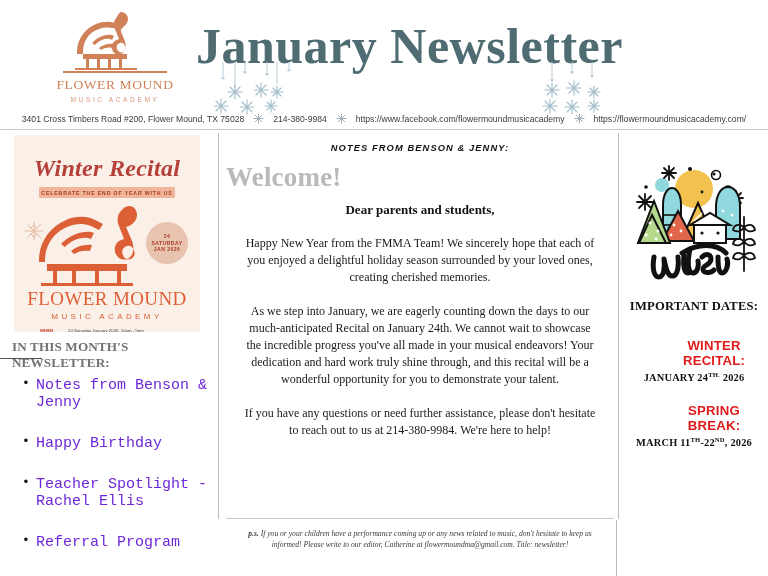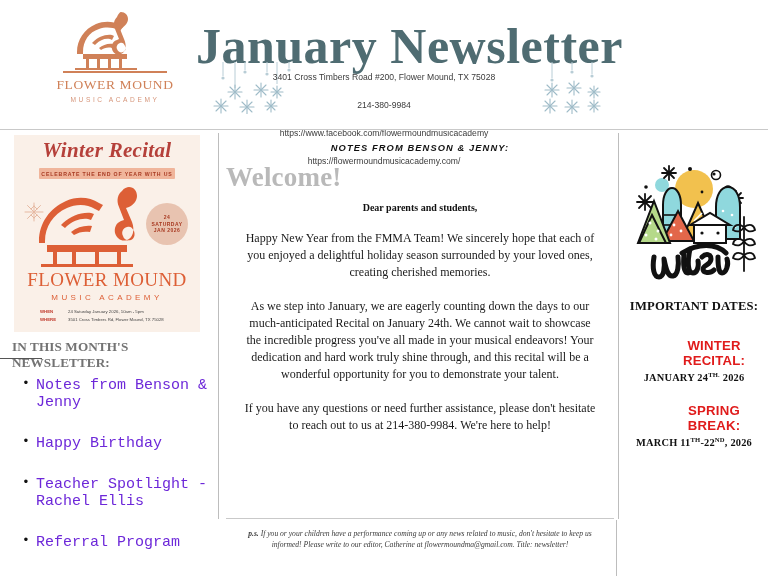--- a/index.html
+++ b/index.html
@@ -37,38 +37,38 @@
   }
   .snow-cluster { position:absolute; }
   .snow-cluster.c1 { left: 205px; top: 62px; }
   .snow-cluster.c2 { left: 538px; top: 62px; }
 
   
   .contact-bar {
     position: absolute; left:0; top:108px; width:768px; height:21px;
     display:flex; align-items:center; justify-content:center; gap:9px;
     font-family: "Liberation Sans", sans-serif;
-    font-size: 8.6px; color:#3b3b3b; white-space:nowrap;flex-direction:column;
+    font-size: 8.6px; color:#3b3b3b; white-space:nowrap;
   }
   .contact-bar .sep { display:inline-block; width:11px; height:11px; }
   .hrule { position:absolute; left:0; top:129px; width:768px; height:1px; background:#c9c9c9; }
 
   
   .cols { position:absolute; left:0; top:133px; width:768px; height:443px; }
 
   
   .left-col { position:absolute; left:0; top:0; width:212px; height:443px; }
   .poster {
     position:absolute; left:14px; top:2px; width:186px; height:197px;
     background:#faf0e8; overflow:hidden;
   }
   .poster-title {
-    text-align:center; margin-top:3px;
-    font-family:"Liberation Serif", serif;
-    font-size:21px; font-weight:700; font-style:italic; color:#b5403a;
+    text-align:center; margin-top:20px;
+    font-family:"Liberation Serif", serif;
+    font-size:24px; font-weight:700; font-style:italic; color:#b5403a;
     letter-spacing:.3px;
   }
   .poster-banner {
     margin: 5px auto 0; width:136px; height:11px;
     background:#f0b59b; border-radius:1px;
     display:flex; align-items:center; justify-content:center;
   }
   .poster-banner span {
     font-family:"Liberation Sans", sans-serif;
     font-size:5.2px; font-weight:700; letter-spacing:.85px; color:#a83a22;
@@ -125,21 +125,21 @@
     letter-spacing:1.1px;
   }
   .welcome {
     text-align:left; margin-top:9px;
     font-family:"Liberation Serif", serif;
     font-size:27px; font-weight:700; color:#b9b9b9; letter-spacing:.2px;
   }
   .salutation {
     text-align:center; margin-top:9px;
     font-family:"Liberation Serif", serif;
-    font-size:10px; font-weight:700; color:#111;
+    font-size:13px; font-weight:700; color:#111;
   }
   .body-p {
     text-align:center; margin:0 18px; margin-top:17px;
     font-family:"Liberation Serif", serif;
     font-size:12px; line-height:1.42; color:#1a1a1a;
   }
   .ps-rule { position:absolute; left:0; top:385px; width:388px; height:1px; background:#c9c9c9; }
   .ps-text {
     position:absolute; left:10px; top:395px; width:368px;
     text-align:center;

